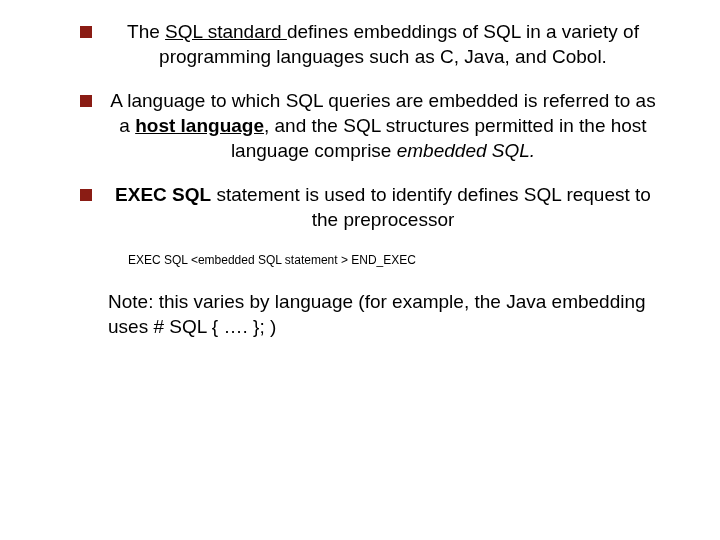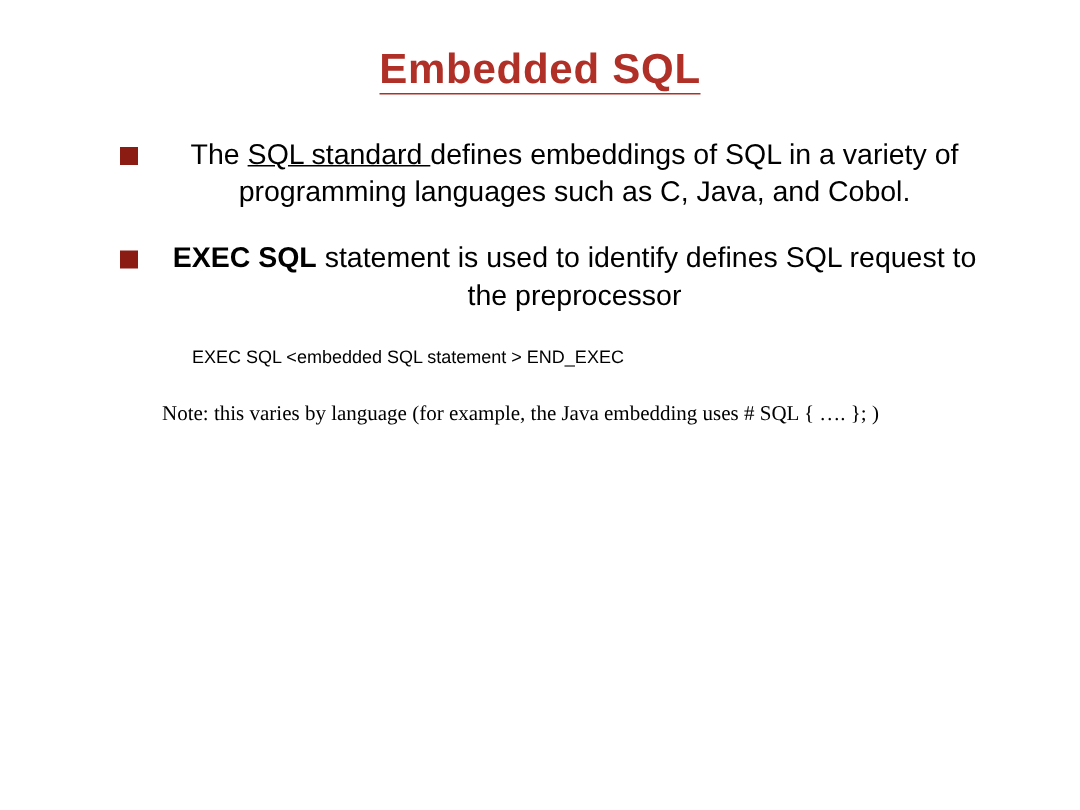--- a/index.html
+++ b/index.html
@@ -61,43 +61,45 @@
   .i {
     font-style: italic;
   }
   .statement {
     margin: 8px 0 22px 88px;
     font-size: 12px;
     line-height: 1.3;
   }
   .note {
     margin: 0 0 0 68px;
-    font-size: 14px;
+    font-size: 19px;
     line-height: 1.3;
-    font-family: Liberation Serif, serif;
   }
 </style>
 </head>
 <body>
 
 <div class="slide">
 
-  <div class="title">
-    <span class="underline"><span>Embedded </span><span>SQL</span></span>
-  </div>
 
   <div class="bullets">
 
     <div class="bullet">
       <div class="marker"></div>
       <div class="text">
         <span>The </span><span class="u">SQL standard </span><span>defines embeddings of SQL in a variety of programming languages such as C, Java, and Cobol.</span>
       </div>
     </div>
 
+    <div class="bullet">
+      <div class="marker"></div>
+      <div class="text">
+        <span>A language to which SQL queries are embedded is referred to as a </span><span class="b u">host language</span><span>, and the SQL structures permitted in the host language comprise </span><span class="i">embedded SQL.</span><span></span>
+      </div>
+    </div>
 
     <div class="bullet">
       <div class="marker"></div>
       <div class="text">
         <span class="b">EXEC SQL</span><span> statement is used to identify defines SQL request to the preprocessor</span>
       </div>
     </div>
 
   </div>
 

